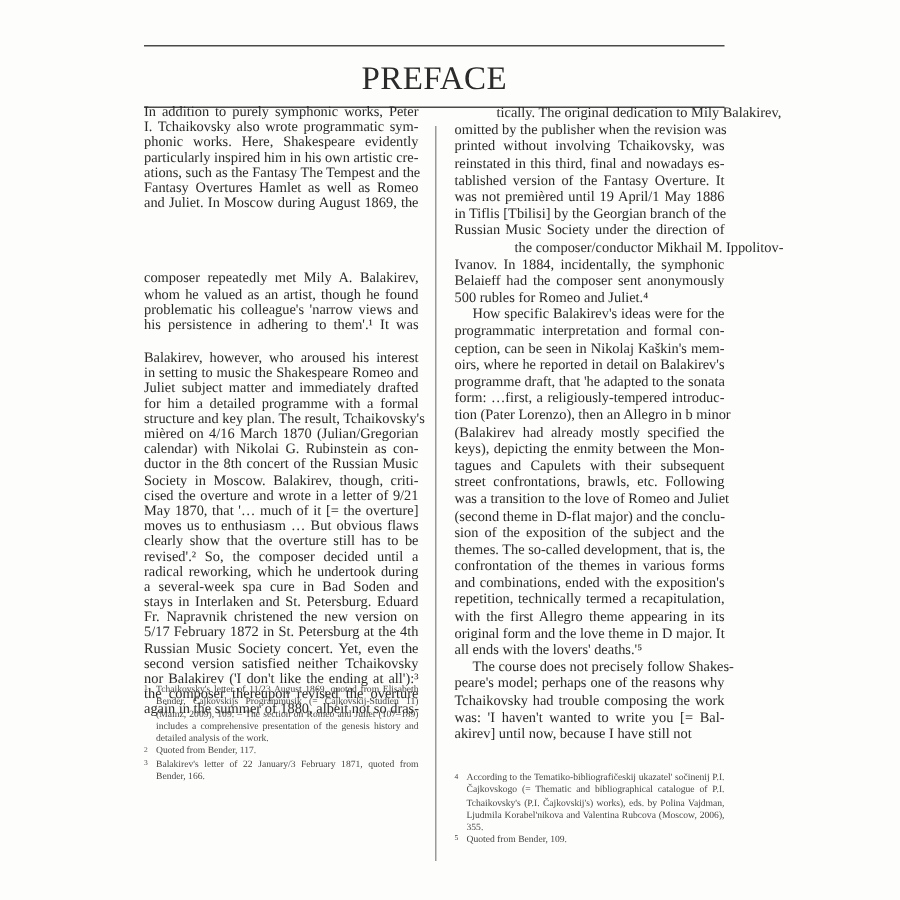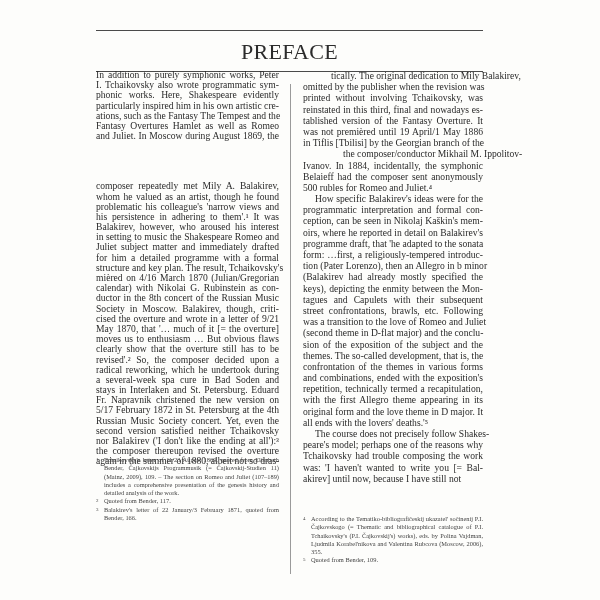--- a/index.html
+++ b/index.html
@@ -38,54 +38,55 @@
       <span class="line" style="height: 10.2px; line-height: 10.2px;">I. Tchaikovsky also wrote programmatic sym-</span>
       <span class="line" style="height: 10.2px; line-height: 10.2px;">phonic works. Here, Shakespeare evidently</span>
       <span class="line" style="height: 10.2px; line-height: 10.2px;">particularly inspired him in his own artistic cre-</span>
       <span class="line" style="height: 10.2px; line-height: 10.2px;">ations, such as the Fantasy The Tempest and the</span>
       <span class="line" style="height: 10.2px; line-height: 10.2px;">Fantasy Overtures Hamlet as well as Romeo</span>
       <span class="line" style="height: 10.2px; line-height: 10.2px;">and Juliet. In Moscow during August 1869, the</span>
       <span class="line" style="height: 10.2px; line-height: 10.2px; margin-top: 40px;">composer repeatedly met Mily A. Balakirev,</span>
       <span class="line" style="height: 10.2px; line-height: 10.2px;">whom he valued as an artist, though he found</span>
       <span class="line" style="height: 10.2px; line-height: 10.2px;">problematic his colleague's 'narrow views and</span>
       <span class="line" style="height: 10.2px; line-height: 10.2px;">his persistence in adhering to them'.¹ It was</span>
-      <span class="line" style="height: 10.2px; line-height: 10.2px;">Balakirev, however, who aroused his interest</span>
+      <span class="line" style="height: 10.2px; line-height: 10.2px; margin-top: 12px;">Balakirev, however, who aroused his interest</span>
       <span class="line" style="height: 10.2px; line-height: 10.2px;">in setting to music the Shakespeare Romeo and</span>
       <span class="line" style="height: 10.2px; line-height: 10.2px;">Juliet subject matter and immediately drafted</span>
       <span class="line" style="height: 10.2px; line-height: 10.2px;">for him a detailed programme with a formal</span>
       <span class="line" style="height: 10.2px; line-height: 10.2px;">structure and key plan. The result, Tchaikovsky's</span>
       <span class="line" style="height: 10.2px; line-height: 10.2px;">mièred on 4/16 March 1870 (Julian/Gregorian</span>
       <span class="line" style="height: 10.2px; line-height: 10.2px;">calendar) with Nikolai G. Rubinstein as con-</span>
       <span class="line" style="height: 10.2px; line-height: 10.2px;">ductor in the 8th concert of the Russian Music</span>
       <span class="line" style="height: 10.2px; line-height: 10.2px;">Society in Moscow. Balakirev, though, criti-</span>
       <span class="line" style="height: 10.2px; line-height: 10.2px;">cised the overture and wrote in a letter of 9/21</span>
       <span class="line" style="height: 10.2px; line-height: 10.2px;">May 1870, that '… much of it [= the overture]</span>
       <span class="line" style="height: 10.2px; line-height: 10.2px;">moves us to enthusiasm … But obvious flaws</span>
       <span class="line" style="height: 10.2px; line-height: 10.2px;">clearly show that the overture still has to be</span>
-      <span class="line" style="height: 10.2px; line-height: 10.2px;">revised'.² So, the composer decided upon a</span>
+      <span class="line" style="height: 10.2px; line-height: 10.2px;">revised'.² So, the composer decided until a</span>
       <span class="line" style="height: 10.2px; line-height: 10.2px;">radical reworking, which he undertook during</span>
       <span class="line" style="height: 10.2px; line-height: 10.2px;">a several-week spa cure in Bad Soden and</span>
       <span class="line" style="height: 10.2px; line-height: 10.2px;">stays in Interlaken and St. Petersburg. Eduard</span>
       <span class="line" style="height: 10.2px; line-height: 10.2px;">Fr. Napravnik christened the new version on</span>
       <span class="line" style="height: 10.2px; line-height: 10.2px;">5/17 February 1872 in St. Petersburg at the 4th</span>
       <span class="line" style="height: 10.2px; line-height: 10.2px;">Russian Music Society concert. Yet, even the</span>
       <span class="line" style="height: 10.2px; line-height: 10.2px;">second version satisfied neither Tchaikovsky</span>
       <span class="line" style="height: 10.2px; line-height: 10.2px;">nor Balakirev ('I don't like the ending at all'):³</span>
       <span class="line" style="height: 10.2px; line-height: 10.2px;">the composer thereupon revised the overture</span>
       <span class="line" style="height: 10.2px; line-height: 10.2px;">again in the summer of 1880, albeit not so dras-</span>
     </div>
   <div class="divider"></div>
   <div class="col right" id="rightcol">
       <span class="line" style="height: 11.2px; line-height: 11.2px; padding-left: 28px;">tically. The original dedication to Mily Balakirev,</span>
       <span class="line" style="height: 11.2px; line-height: 11.2px;">omitted by the publisher when the revision was</span>
       <span class="line" style="height: 11.2px; line-height: 11.2px;">printed without involving Tchaikovsky, was</span>
       <span class="line" style="height: 11.2px; line-height: 11.2px;">reinstated in this third, final and nowadays es-</span>
       <span class="line" style="height: 11.2px; line-height: 11.2px;">tablished version of the Fantasy Overture. It</span>
       <span class="line" style="height: 11.2px; line-height: 11.2px;">was not premièred until 19 April/1 May 1886</span>
       <span class="line" style="height: 11.2px; line-height: 11.2px;">in Tiflis [Tbilisi] by the Georgian branch of the</span>
+      <span class="line" style="height: 11.2px; line-height: 11.2px;">Russian Music Society under the direction of</span>
       <span class="line" style="height: 11.2px; line-height: 11.2px; padding-left: 40px;">the composer/conductor Mikhail M. Ippolitov-</span>
       <span class="line" style="height: 11.2px; line-height: 11.2px;">Ivanov. In 1884, incidentally, the symphonic</span>
       <span class="line" style="height: 11.2px; line-height: 11.2px;">Belaieff had the composer sent anonymously</span>
       <span class="line last" style="height: 11.2px; line-height: 11.2px;">500 rubles for Romeo and Juliet.⁴</span>
       <span class="line" style="padding-left: 12px; height: 11.2px; line-height: 11.2px;">How specific Balakirev's ideas were for the</span>
       <span class="line" style="height: 11.2px; line-height: 11.2px;">programmatic interpretation and formal con-</span>
       <span class="line" style="height: 11.2px; line-height: 11.2px;">ception, can be seen in Nikolaj Kaškin's mem-</span>
       <span class="line" style="height: 11.2px; line-height: 11.2px;">oirs, where he reported in detail on Balakirev's</span>
       <span class="line" style="height: 11.2px; line-height: 11.2px;">programme draft, that 'he adapted to the sonata</span>
       <span class="line" style="height: 11.2px; line-height: 11.2px;">form: …first, a religiously-tempered introduc-</span>

